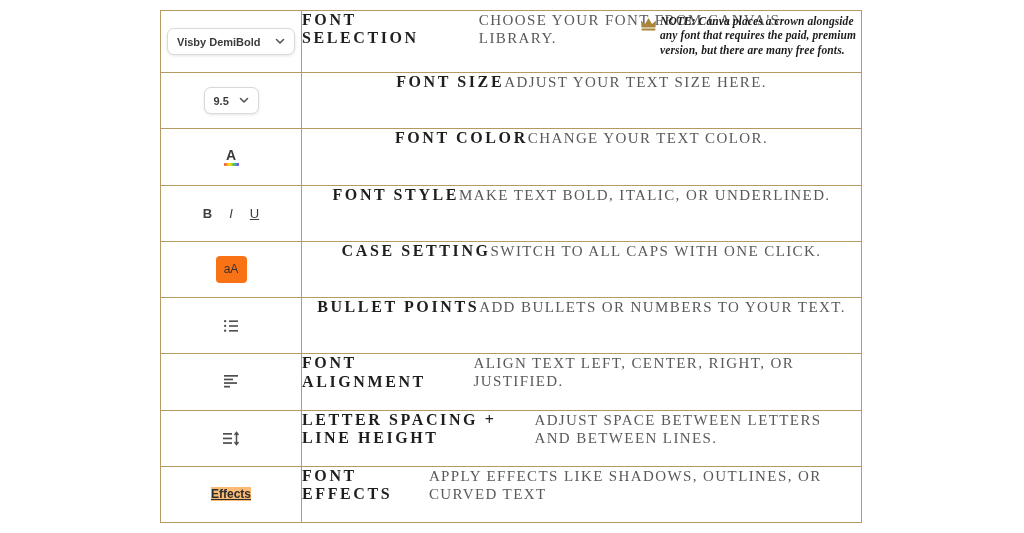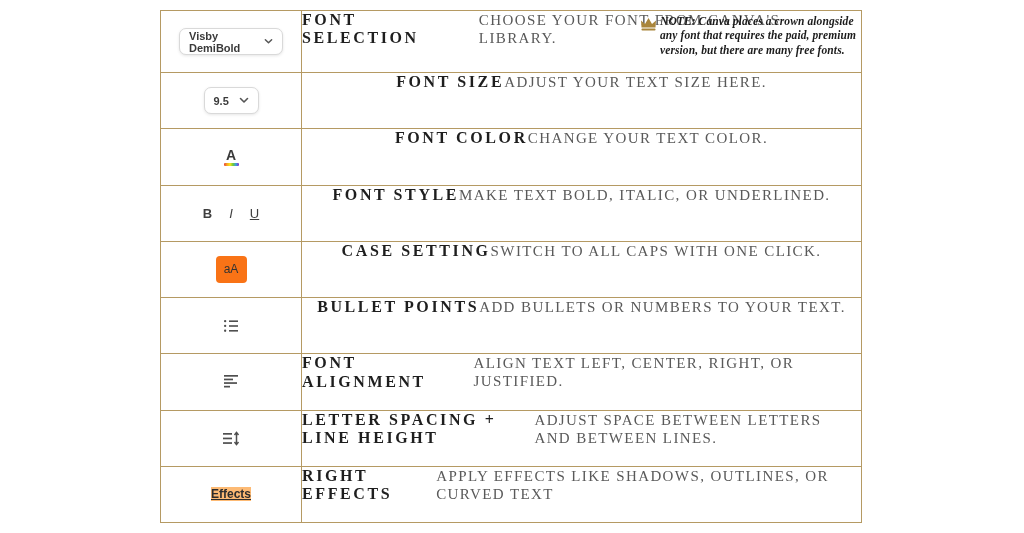--- a/index.html
+++ b/index.html
@@ -54,21 +54,21 @@
   
   .dropdown {
     background: #fff; border: 1px solid #d9d9d9; border-radius: 7px;
     box-shadow: 0 1px 3px rgba(0,0,0,0.10);
     display: flex; align-items: center; justify-content: space-between;
     height: 27px; padding: 0 9px;
     font-family: "Liberation Sans", sans-serif;
     font-size: 11px; font-weight: bold; color: #3a3a3a;
     cursor: pointer;
   }
-  .dropdown.font-dd { width: 104px; }
+  .dropdown.font-dd { width: 128px; }
   .dropdown.size-dd { width: 55px; }
 
   
   .color-btn { text-align: center; cursor: pointer; }
   .color-letter {
     font-family: "Liberation Sans", sans-serif;
     font-weight: bold; font-size: 14px; color: #3a3a3a;
     display: block; line-height: 1;
   }
   .color-bar { display: block; width: 15px; height: 3.5px; margin: 1px auto 0; border-radius: 1px; }
@@ -234,19 +234,19 @@
         <div class="row-title">LETTER SPACING + LINE HEIGHT</div>
         <div class="row-desc">ADJUST SPACE BETWEEN LETTERS AND BETWEEN LINES.</div>
       </div>
     </div>
 
     <div class="row">
       <div class="cell-left">
         <button class="effects-btn">Effects</button>
       </div>
       <div class="cell-right">
-        <div class="row-title">RIGHT EFFECTS</div>
+        <div class="row-title">FONT EFFECTS</div>
         <div class="row-desc">APPLY EFFECTS LIKE SHADOWS, OUTLINES, OR CURVED TEXT</div>
       </div>
     </div>
 
   </div>
 </div>
 
 </body></html>

